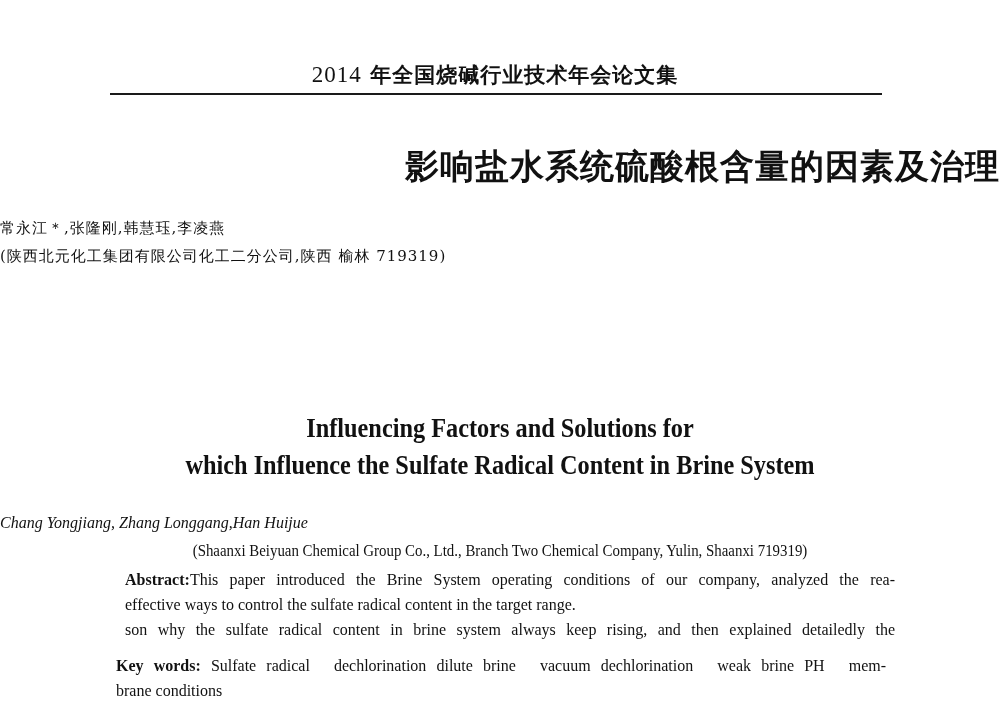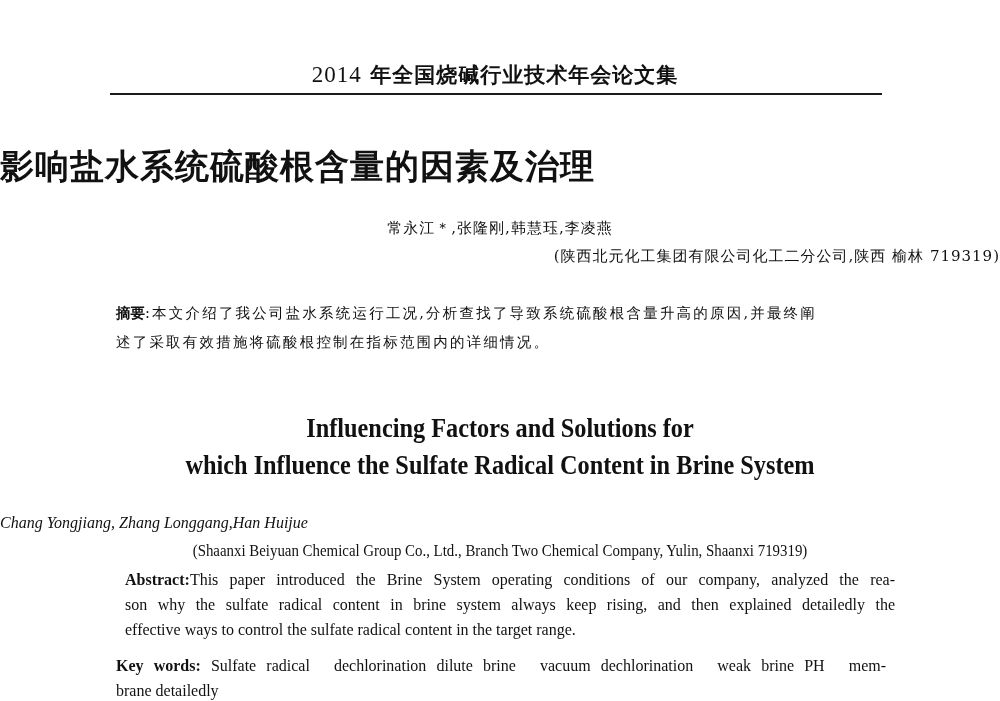--- a/index.html
+++ b/index.html
@@ -39,41 +39,41 @@
       position: absolute;
       left: 110px; top: 93px;
       width: 772px;
       height: 0;
       border-top: 2px solid #1a1a1a;
     }
     .cn-title {
       position: absolute;
       left: 0; top: 144px;
       width: 1000px;
-      text-align: left;
+      text-align: right;
       font-family: "DejaVu Sans", sans-serif;
       font-weight: bold;
       font-size: 34px;
       line-height: 44px;
       letter-spacing: 1px;
     }
     .cn-authors {
       position: absolute;
       left: 0; top: 218px;
       width: 1000px;
-      text-align: center;
+      text-align: left;
       font-size: 15px;
       line-height: 20px;
       letter-spacing: 1px;
     }
     .cn-affil {
       position: absolute;
       left: 0; top: 246px;
       width: 1000px;
-      text-align: right;
+      text-align: left;
       font-size: 15px;
       line-height: 20px;
       letter-spacing: 1px;
     }
     .cn-abstract {
       position: absolute;
       left: 116px; top: 299px;
       width: 768px;
       font-size: 14.5px;
       line-height: 29px;
@@ -178,43 +178,39 @@
     <span class="year">2014</span>
     <span>年全国烧碱行业技术年会论文集</span>
   </div>
   <div class="header-rule"></div>
 
   <div class="cn-title">影响盐水系统硫酸根含量的因素及治理</div>
 
   <div class="cn-authors">常永江＊,张隆刚,韩慧珏,李凌燕</div>
   <div class="cn-affil">(陕西北元化工集团有限公司化工二分公司,陕西  榆林 719319)</div>
 
-  <div class="cn-abstract">
-    <span class="cn-label">摘要</span><span>:</span><span>本文介绍了我公司盐水系统运行工况,分析查找了导致系统硫酸根含量升高的原因,并最终阐</span><br>
-    <span>述了采取有效措施将硫酸根控制在指标范围内的详细情况。</span>
-  </div>
 
 
   <div class="en-title">
     <div>Influencing Factors and Solutions for</div>
     <div>which Influence the Sulfate Radical Content in Brine System</div>
   </div>
 
   <div class="en-authors">Chang Yongjiang, Zhang Longgang,Han Huijue</div>
   <div class="en-affil">(Shaanxi Beiyuan Chemical Group Co., Ltd., Branch Two Chemical Company, Yulin, Shaanxi  719319)</div>
 
   <div class="en-abstract">
     <span class="line"><span class="en-label">Abstract:</span><span>This paper introduced the Brine System operating conditions of our company, analyzed the rea-</span></span>
+    <span class="line last"><span>effective ways to control the sulfate radical content in the target range.</span></span>
     <span class="line"><span>son why the sulfate radical content in brine system always keep rising, and then explained detailedly the</span></span>
-    <span class="line last"><span>effective ways to control the sulfate radical content in the target range.</span></span>
   </div>
 
   <div class="en-keywords">
     <span class="line"><span class="en-label">Key words:</span>
       <span>Sulfate radical</span><span class="kw-gap"></span>
       <span>dechlorination dilute brine</span><span class="kw-gap"></span>
       <span>vacuum dechlorination</span><span class="kw-gap"></span>
       <span>weak brine PH</span><span class="kw-gap"></span>
       <span>mem-</span></span>
-    <span class="line last"><span>brane detailedly</span></span>
+    <span class="line last"><span>brane conditions</span></span>
   </div>
 
 </div>
 
 </body></html>

